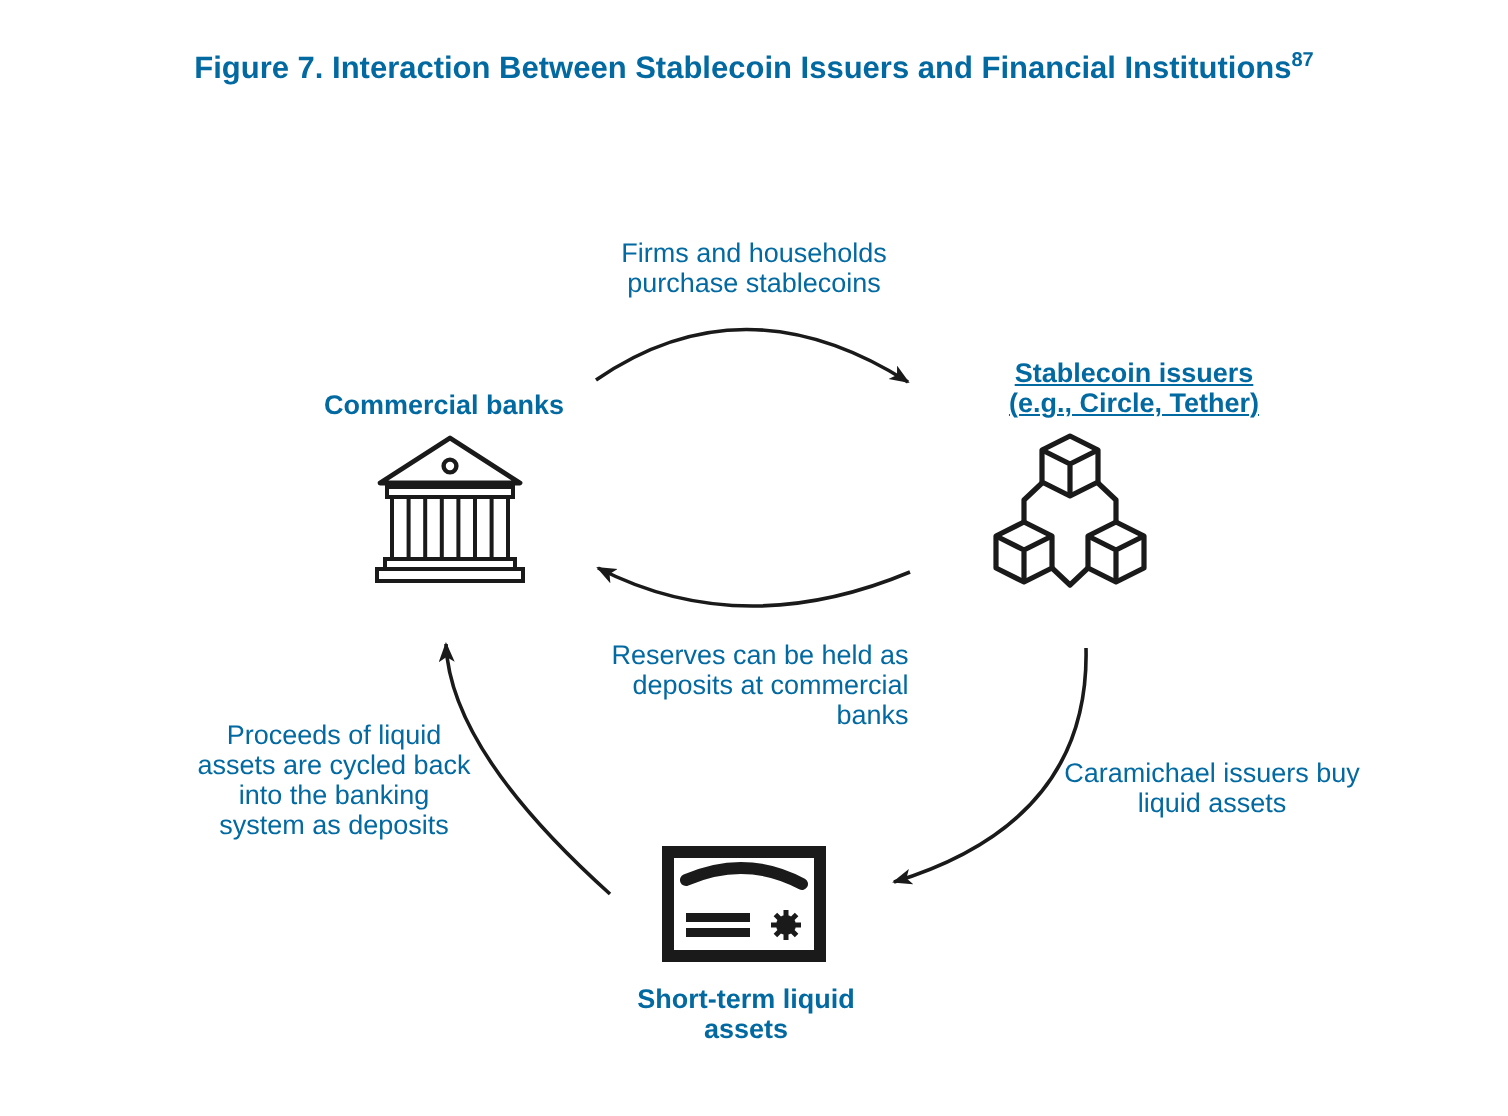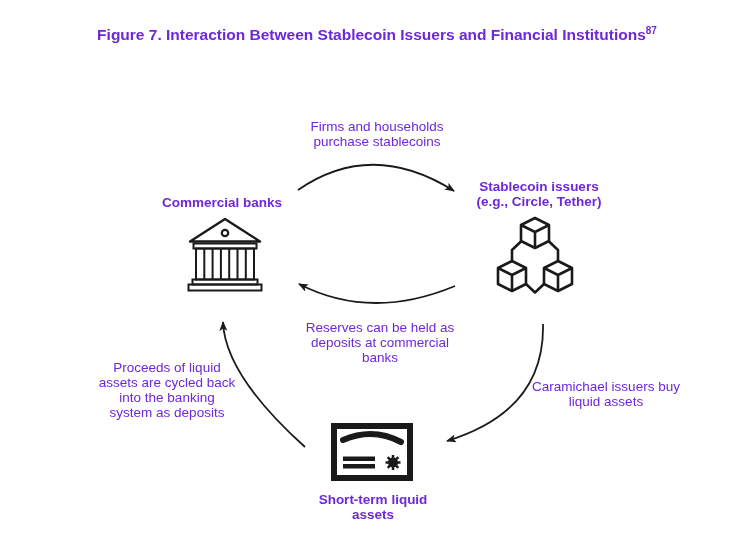--- a/index.html
+++ b/index.html
@@ -1,20 +1,20 @@
 <!DOCTYPE html>
 <html><head>
 <meta charset="utf-8">
 <style>
   html,body { margin:0; padding:0; background:#ffffff; }
   .page {
     position:relative;
     width:754px; height:558px;
     background:#ffffff;
-    color:#6d28d9;
+    color:#0369a1;
     font-family:"Liberation Sans", sans-serif;
     overflow:hidden;
   }
   .figure-title {
     position:absolute; top:22px; left:0; width:754px;
     text-align:center; font-weight:bold; font-size:15.5px; line-height:18px;
   }
   .figure-title sup { font-size:10px; }
   .figure-subtitle {
     position:absolute; top:56px; left:0; width:754px;
@@ -53,21 +53,21 @@
   <svg class="icon" style="left:187px; top:217px;" width="76" height="76" viewBox="0 0 76 76">
     <polygon points="38,2 73,24.5 3,24.5" class="stroke" stroke-width="2.4" stroke-linejoin="round" fill="#ffffff"></polygon>
     <circle cx="38" cy="16" r="3.2" class="stroke" stroke-width="2.2"></circle>
     <rect x="6.5" y="26.5" width="63" height="5" class="stroke" stroke-width="2" fill="#ffffff"></rect>
     <rect x="9" y="31.5" width="58" height="31" class="stroke" stroke-width="2" fill="#ffffff"></rect>
     <path class="stroke" stroke-width="2" d="M17.3,31.5 V62.5 M25.6,31.5 V62.5 M33.9,31.5 V62.5 M42.2,31.5 V62.5 M50.5,31.5 V62.5 M58.8,31.5 V62.5"></path>
     <rect x="5.5" y="62.5" width="65" height="5" class="stroke" stroke-width="2" fill="#ffffff"></rect>
     <rect x="1.5" y="67.5" width="73" height="6" class="stroke" stroke-width="2" fill="#ffffff"></rect>
   </svg>
 
-  <div class="lbl bold" style="left:539px; top:179px;">Stablecoin issuers
+  <div class="lbl bold" style="left:567px; top:179px;text-decoration:underline;">Stablecoin issuers
 (e.g., Circle, Tether)</div>
   <svg class="icon" style="left:492px; top:213px;" width="86" height="85" viewBox="0 0 86 85">
 
     <path class="stroke" stroke-width="2.6" stroke-linejoin="round" stroke-linecap="round" d="M29,28.5 L20,37 L20,48 M57,28.5 L66,37 L66,48 M34,71 L43,79.5 L52,71"></path>
 
     <g class="stroke" stroke-width="2.6" stroke-linejoin="round">
       <path d="M43,5 L57,12 L57,28 L43,35 L29,28 L29,12 Z" fill="#ffffff"></path>
       <path d="M29,12 L43,19 L57,12 M43,19 L43,35" fill="none"></path>
     </g>
 
@@ -90,21 +90,21 @@
     <g>
       <circle cx="62" cy="39.5" r="5" fill="#1a1a1a"></circle>
       <path class="stroke" stroke-width="2.5" d="M62,32 V47 M54.5,39.5 H69.5 M56.7,34.2 L67.3,44.8 M67.3,34.2 L56.7,44.8"></path>
     </g>
   </svg>
   <div class="lbl bold" style="left:373px; top:492px;">Short-term liquid
 assets</div>
 
   <div class="lbl" style="left:377px; top:119px;">Firms and households
 purchase stablecoins</div>
-  <div class="lbl" style="left:380px; top:320px;">Reserves can be held as
+  <div class="lbl" style="left:380px; top:320px;text-align:right;">Reserves can be held as
 deposits at commercial
 banks</div>
   <div class="lbl" style="left:152px; top:360px;margin-left:15px;">Proceeds of liquid
 assets are cycled back
 into the banking
 system as deposits</div>
   <div class="lbl" style="left:606px; top:379px;">Caramichael issuers buy
 liquid assets</div>
 
 </div>

